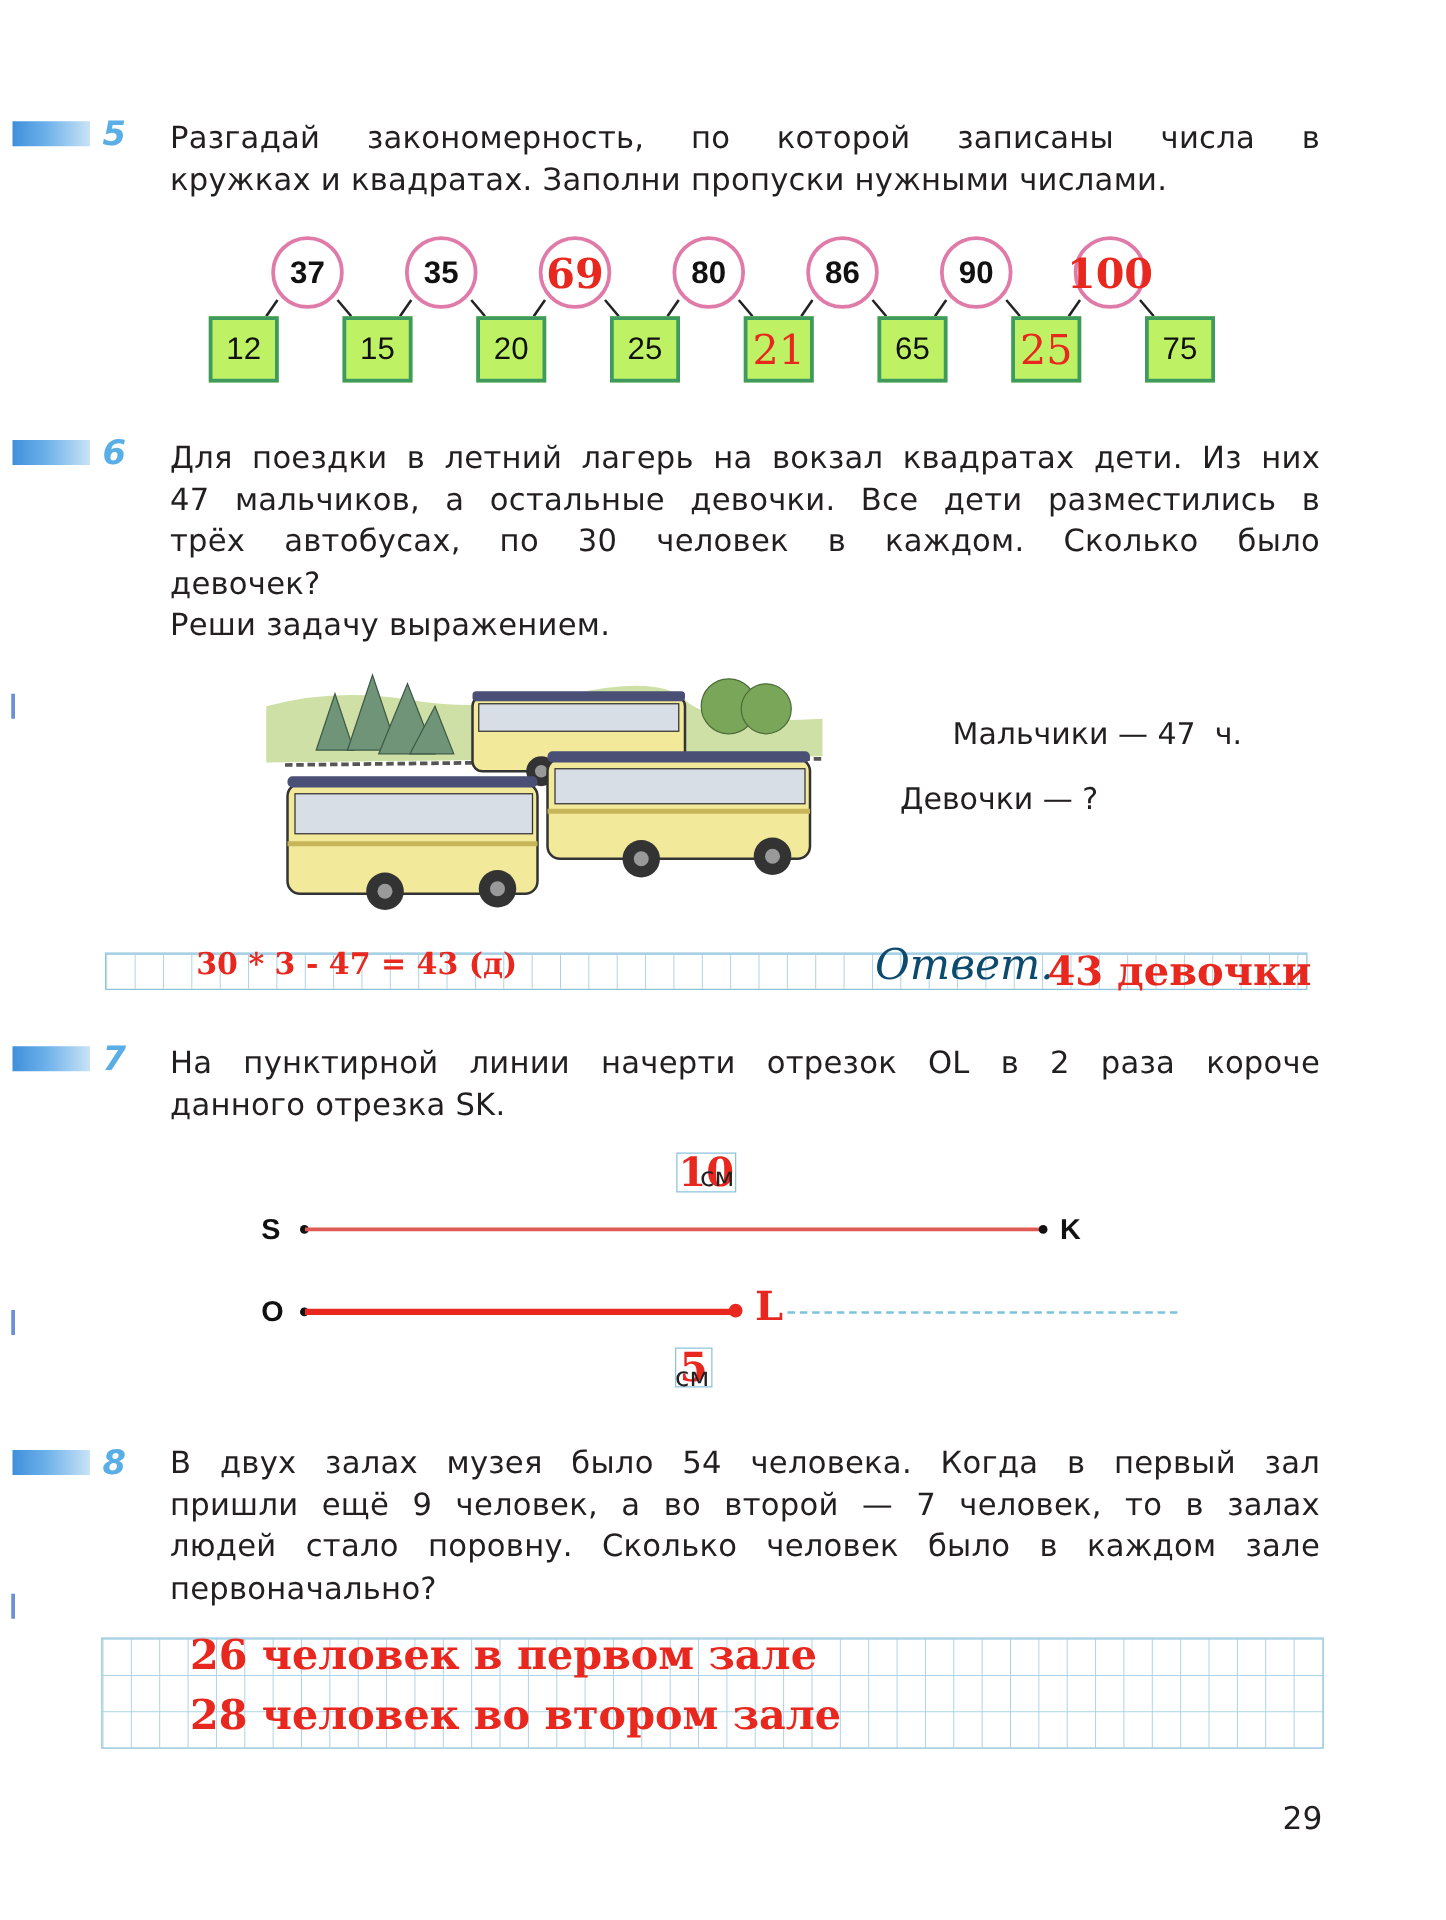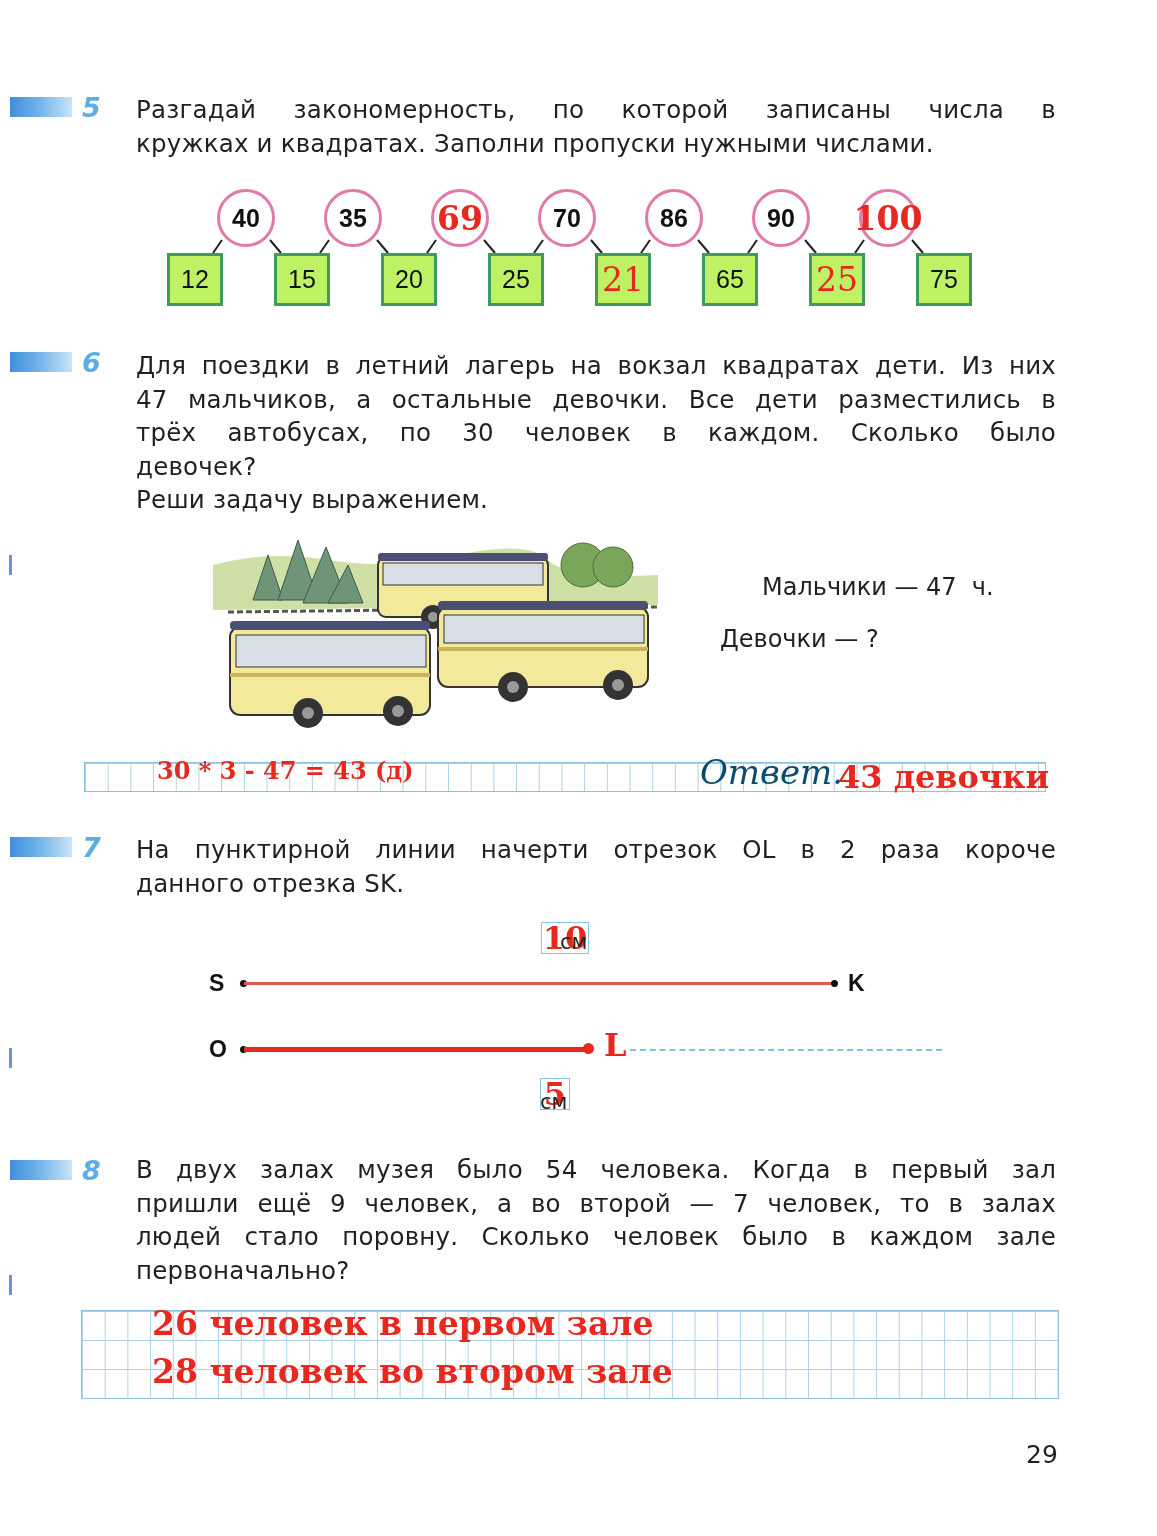--- a/index.html
+++ b/index.html
@@ -84,24 +84,24 @@
       <line x1="543" y1="240" x2="534" y2="253"></line>
         <line x1="591" y1="240" x2="602" y2="253"></line>
       <line x1="650" y1="240" x2="641" y2="253"></line>
         <line x1="698" y1="240" x2="709" y2="253"></line>
       <line x1="757" y1="240" x2="748" y2="253"></line>
         <line x1="805" y1="240" x2="816" y2="253"></line>
       <line x1="864" y1="240" x2="855" y2="253"></line>
         <line x1="912" y1="240" x2="923" y2="253"></line>
     </g>
   </svg>
-  <div class="circle" style="left:217px;top:189px;">40</div>
+  <div class="circle" style="left:217px;top:189px;">37</div>
   <div class="circle" style="left:324px;top:189px;">35</div>
   <div class="circle red" style="left:431px;top:189px;">69</div>
-  <div class="circle" style="left:538px;top:189px;">70</div>
+  <div class="circle" style="left:538px;top:189px;">80</div>
   <div class="circle" style="left:645px;top:189px;">86</div>
   <div class="circle" style="left:752px;top:189px;">90</div>
   <div class="circle red" style="left:859px;top:189px;">100</div>
 
   <div class="square" style="left:167px;top:253px;">12</div>
   <div class="square" style="left:274px;top:253px;">15</div>
   <div class="square" style="left:381px;top:253px;text-align:right;">20</div>
   <div class="square" style="left:488px;top:253px;">25</div>
   <div class="square red" style="left:595px;top:253px;">21</div>
   <div class="square" style="left:702px;top:253px;">65</div>

